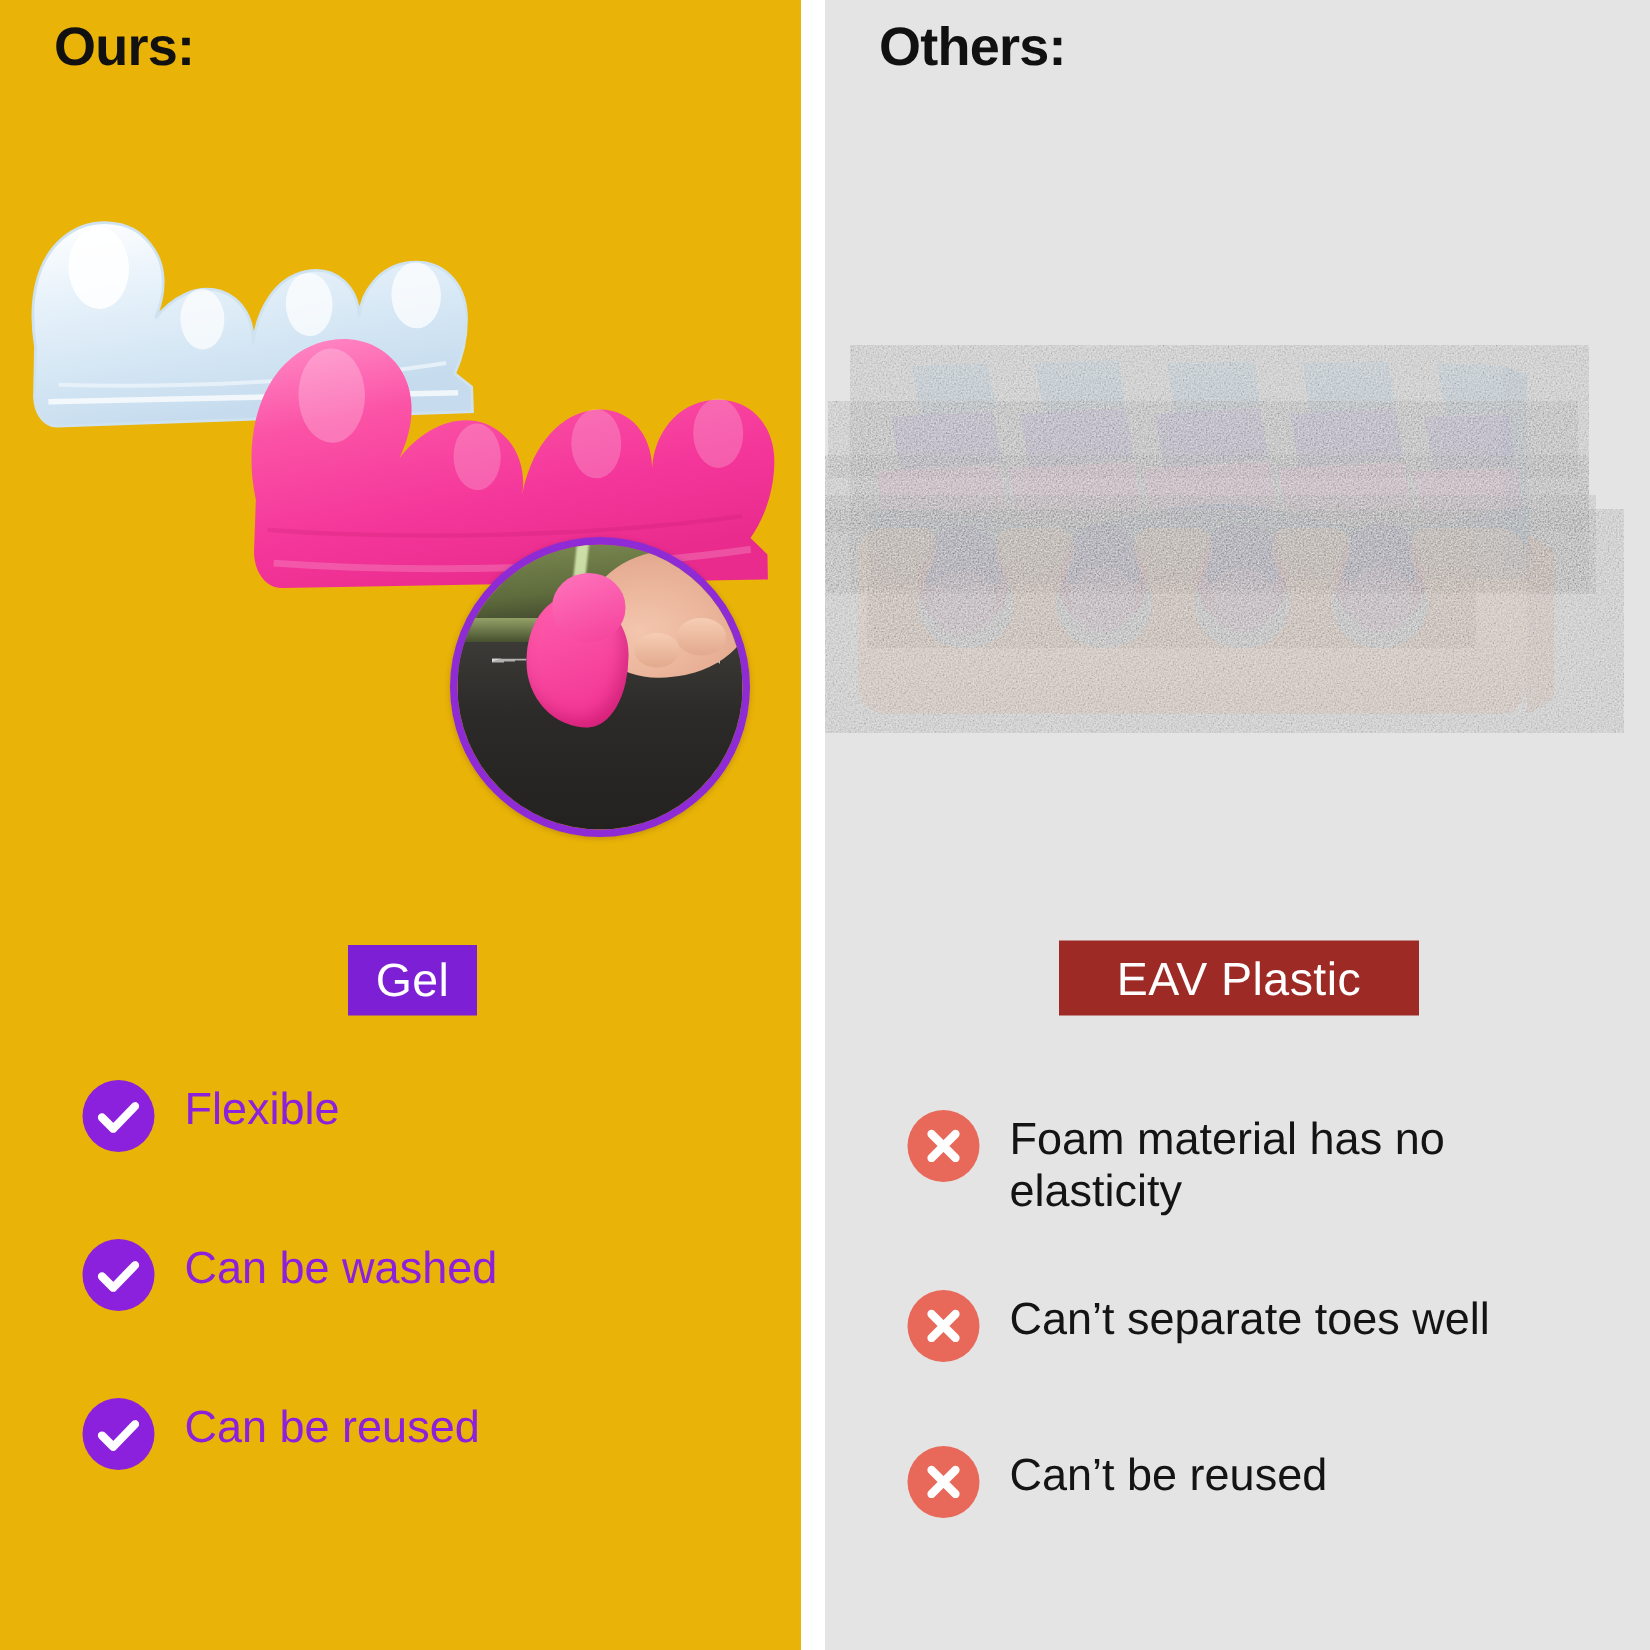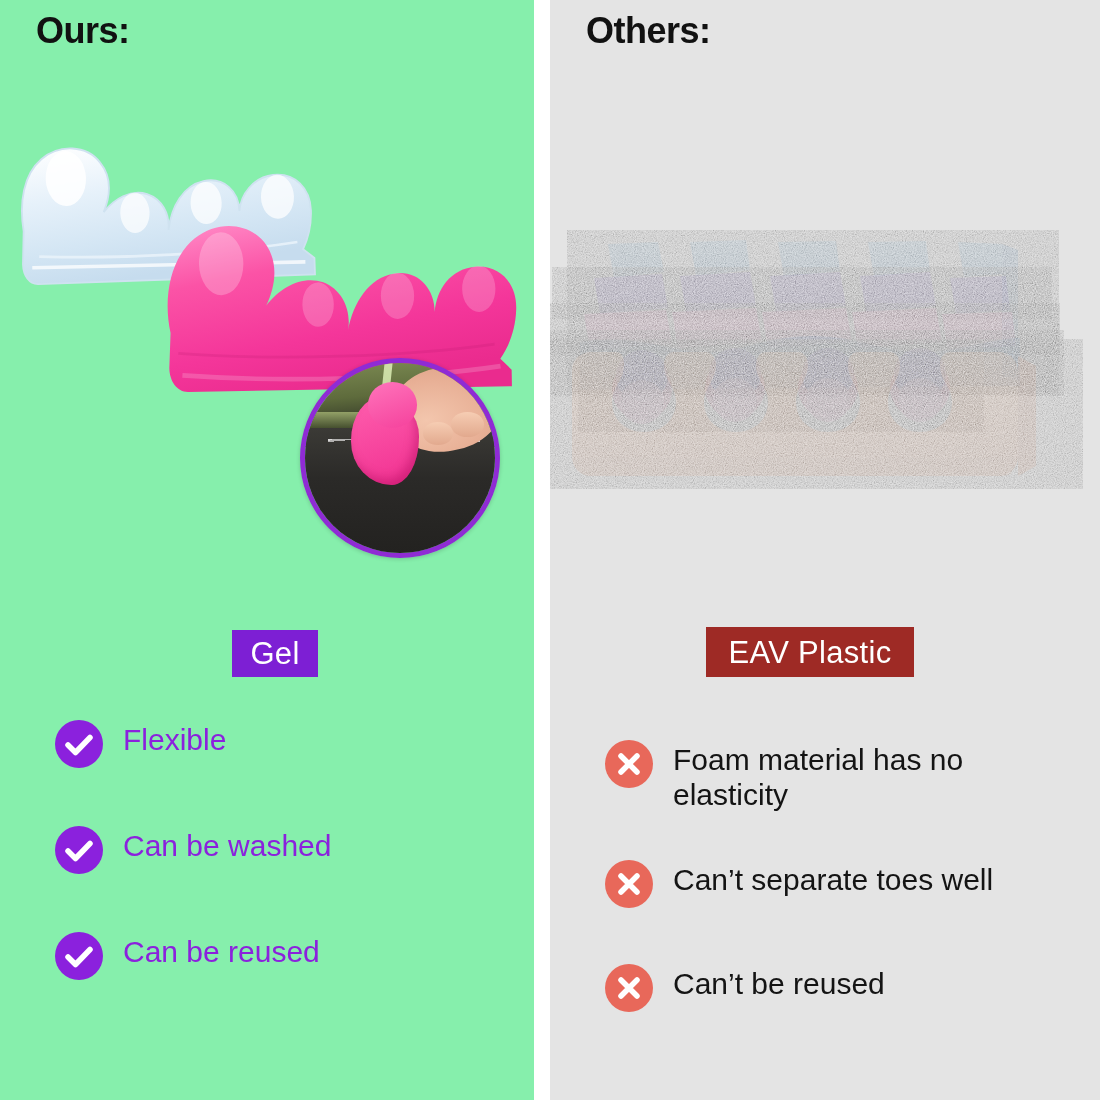--- a/index.html
+++ b/index.html
@@ -11,21 +11,21 @@
     overflow:hidden;
   }
   #stage {
     position:relative;
     width:1100px; height:1100px;
     background:#ffffff;
   }
 
   
   .panel { position:absolute; top:0; height:1100px; }
-  #panel-left  { left:0;   width:534px; background:#86efac; }
+  #panel-left  { left:0;   width:534px; background:#eab308; }
   #panel-right { left:550px; width:550px; background:#e4e4e4; }
 
   .panel-heading {
     position:absolute; top:10px;
     font-size:36px; font-weight:bold; color:#111111;
     letter-spacing:-0.5px;
   }
   #heading-left  { left:36px; }
   #heading-right { left:36px; }
 
@@ -112,21 +112,21 @@
     display:flex; align-items:center; justify-content:center;
     color:#ffffff; font-weight:normal;
     letter-spacing:0.3px;
     line-height:1;
   }
   #badge-gel {
     left:232px; top:630px; width:86px; height:47px;
     background:#7d1fd4; font-size:31px;
   }
   #badge-eav {
-    left:706px; top:627px; width:208px; height:50px;
+    left:706px; top:627px; width:240px; height:50px;
     background:#9e2a25; font-size:31px;
   }
 
   
   .features { position:absolute; }
   #features-left  { left:55px;  top:718px; width:440px; }
   #features-right { left:605px; top:722px; width:455px; }
 
   .feature-row {
     display:flex; align-items:flex-start;

